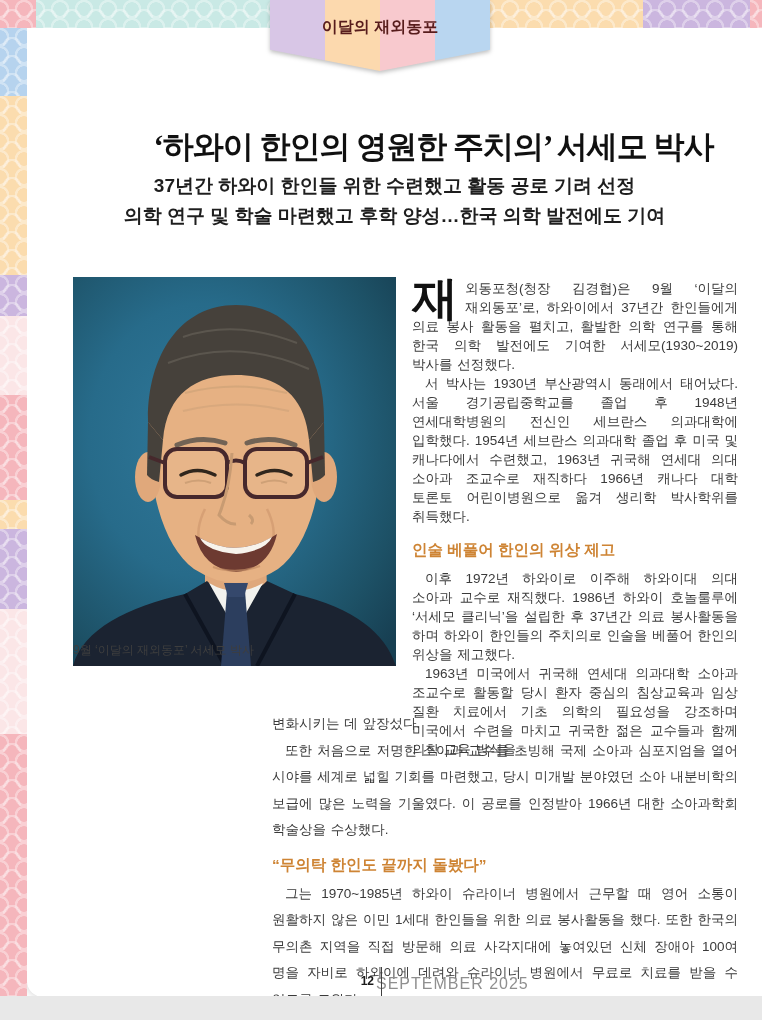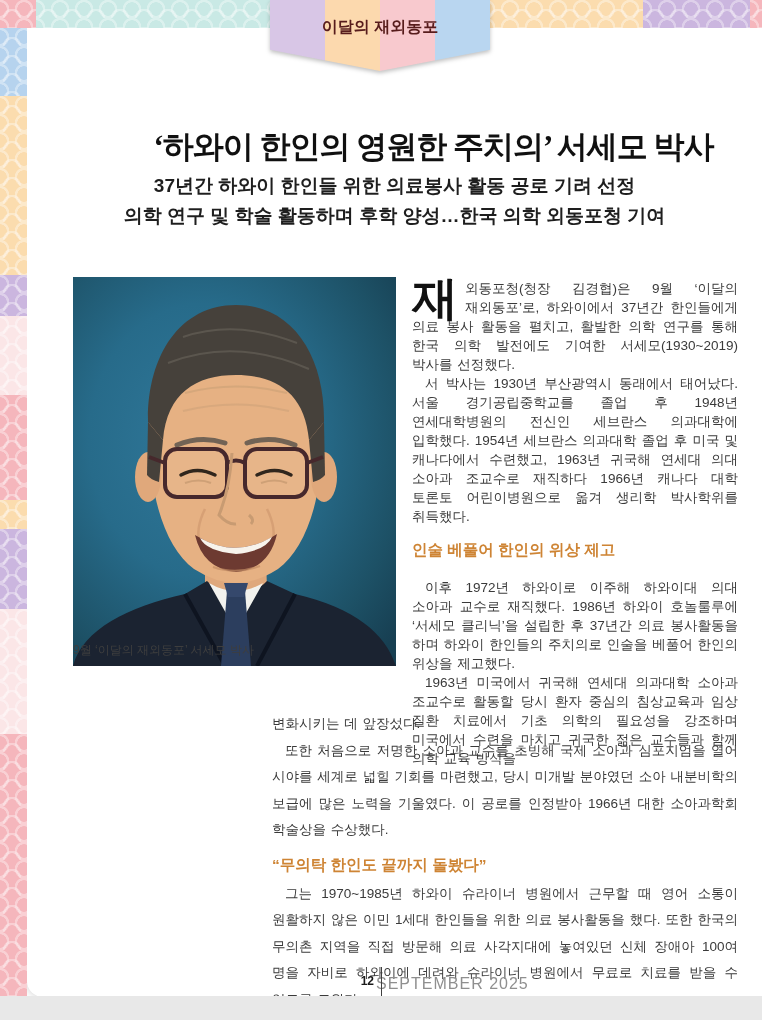--- a/index.html
+++ b/index.html
@@ -46,21 +46,21 @@
   .caption{position:absolute;left:73px;top:642px;width:330px;font-size:12px;color:#3e3e3e;z-index:5;}
 
   
   .colR{position:absolute;left:412px;top:279px;width:326px;z-index:5;}
   .colB{position:absolute;left:272px;top:711px;width:466px;z-index:5;}
   .colR p,.colB p{margin:0;font-size:13.5px;color:#3a3a3a;text-align:justify;word-break:keep-all;word-spacing:1px;}
   .colR p{line-height:19px;}
   .colB p{line-height:26.5px;}
   p.ind{text-indent:13px;}
   .dropcap{float:left;font-size:46px;line-height:37px;font-weight:900;color:#111;margin:1px 7px 0 0;}
-  .sec-h{margin:14px 0 18px 0;font-size:15.5px;font-weight:800;color:#ce8434;line-height:20px;}
+  .sec-h{margin:14px 0 9px 0;font-size:15.5px;font-weight:800;color:#ce8434;line-height:20px;}
   .colB .sec-h{margin:11px 0 6px 0;font-size:15.5px;}
 
   
   .foot-num{position:absolute;left:330px;top:974px;width:44px;text-align:right;
             font-size:12px;font-weight:800;color:#1a1a1a;z-index:5;}
   .fold-line{position:absolute;left:381px;top:967px;width:1px;height:53px;background:#3f3f3f;z-index:6;}
   .foot-issue{position:absolute;left:376px;top:975px;font-size:16px;letter-spacing:1px;color:#8f8f8f;z-index:5;}
 </style>
 </head>
 <body>
@@ -99,22 +99,22 @@
     <div class="seg scallop c-pink2" style="left:717px;top:0;width:18px;height:23px"></div>
   </div>
 
   <div class="ribbon-wrap">
     <div class="ribbon">
       <span>이달의 재외동포</span>
     </div>
   </div>
 
   <div class="title">‘하와이 한인의 영원한 주치의’ 서세모 박사</div>
-  <div class="subtitle sub1">37년간 하와이 한인들 위한 의료봉사 활동 공로 기려 선정</div>
-  <div class="subtitle sub2">의학 연구 및 학술 활동하며 후학 양성…한국 의학 외동포청 기여</div>
+  <div class="subtitle sub1">37년간 하와이 한인들 위한 수련했고 활동 공로 기려 선정</div>
+  <div class="subtitle sub2">의학 연구 및 학술 마련했고 후학 양성…한국 의학 발전에도 기여</div>
 
   <div class="photo">
     <svg width="323" height="389" viewBox="0 0 323 389">
       <defs>
         <radialGradient id="bg" cx="40%" cy="42%" r="78%">
           <stop offset="0%" stop-color="#30789a"></stop>
           <stop offset="45%" stop-color="#276b8a"></stop>
           <stop offset="80%" stop-color="#1d5166"></stop>
           <stop offset="100%" stop-color="#173f52"></stop>
         </radialGradient>

